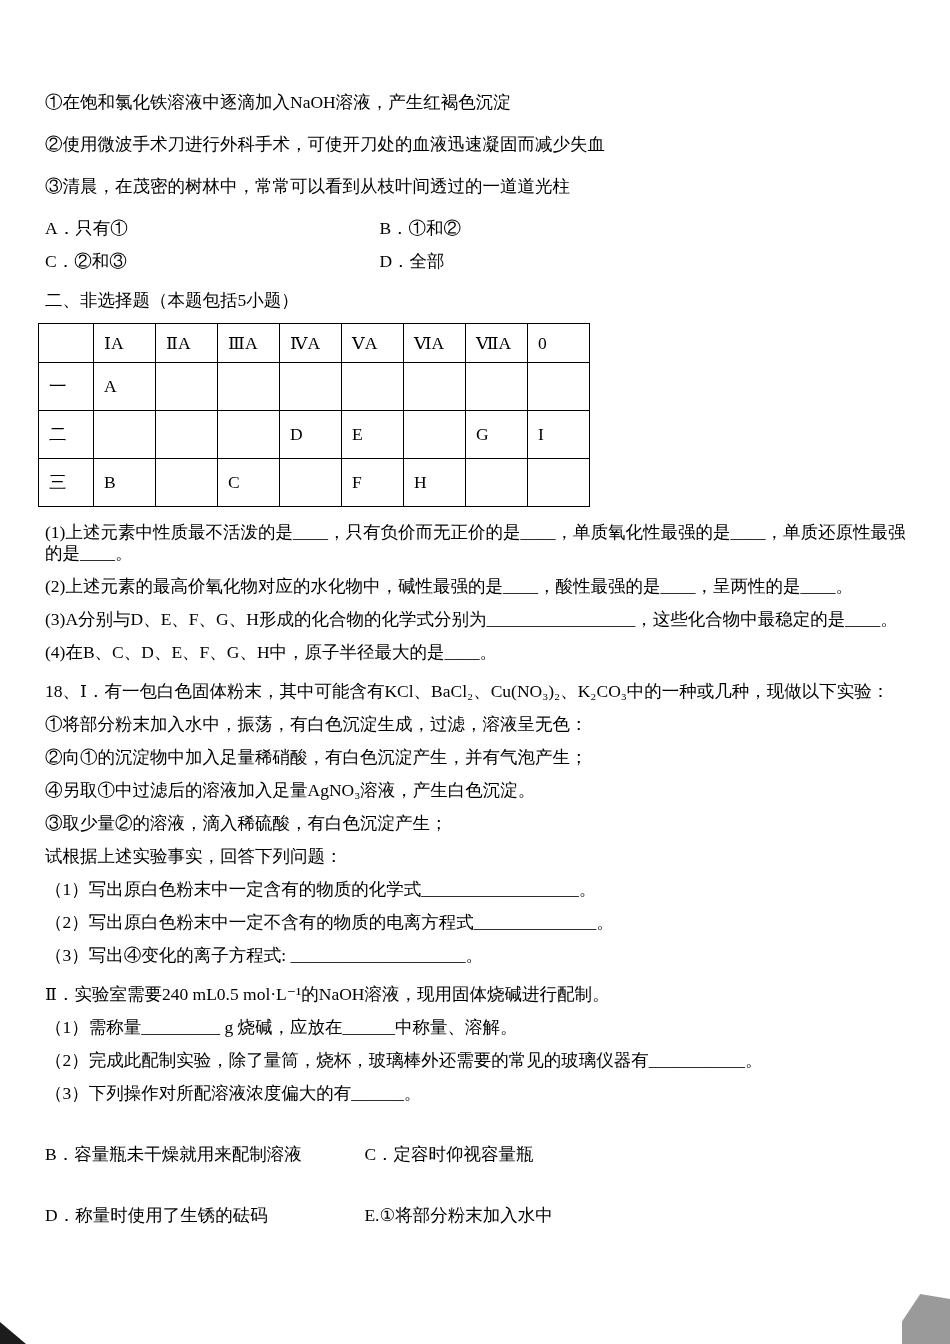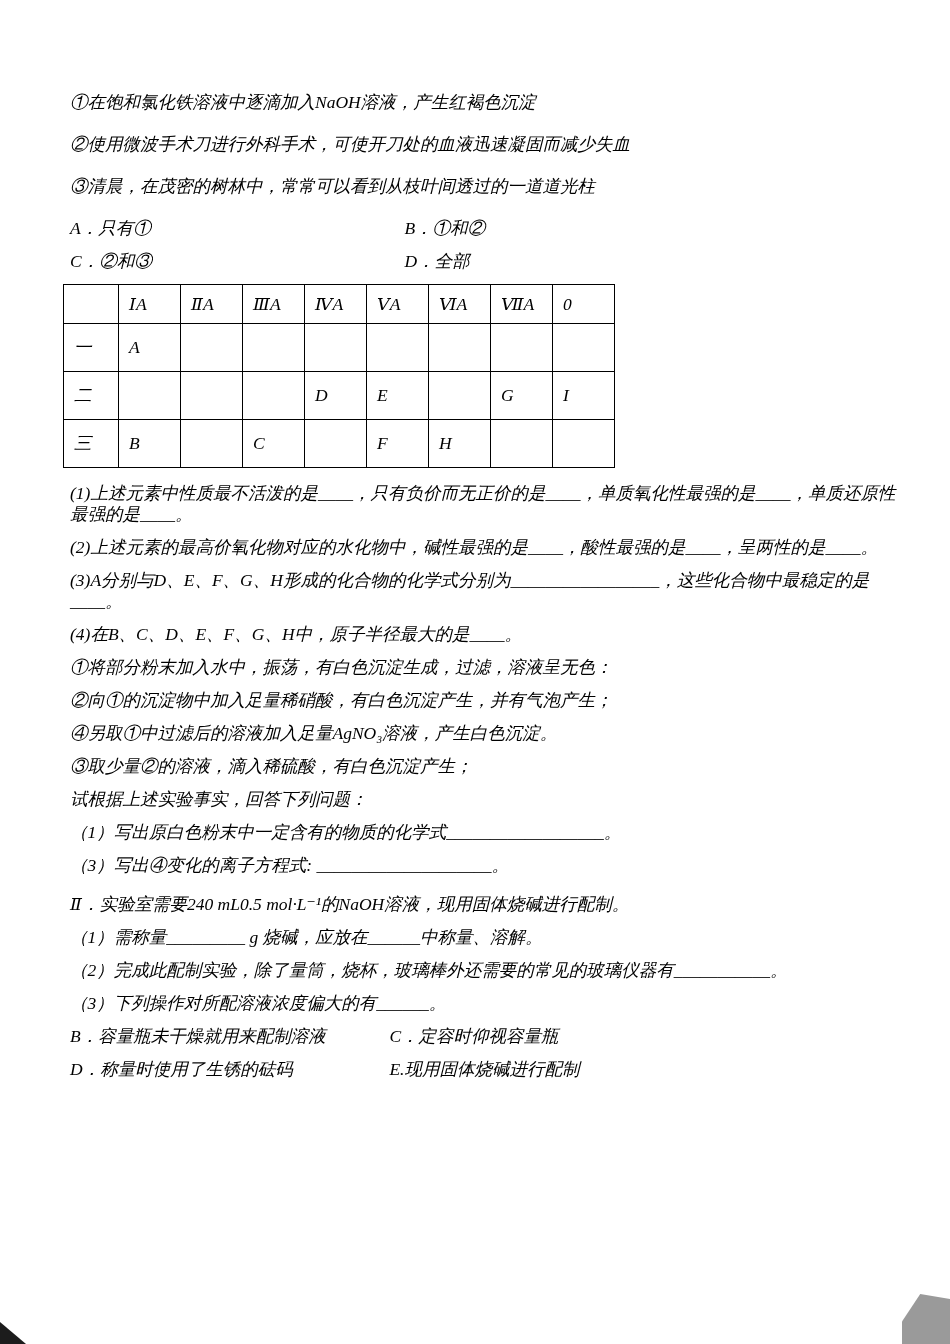--- a/index.html
+++ b/index.html
@@ -9,38 +9,38 @@
   }
   body {
     width: 950px;
     height: 1344px;
     position: relative;
     overflow: hidden;
     color: #000;
     font-family: "Liberation Serif", "DejaVu Serif", serif;
   }
   .page {
-    padding: 92px 42px 0 70px;
+    padding: 92px 42px 0 45px;
     font-size: 17.5px;
     line-height: 1.2;
-    font-style: italic;
   }
   .page p {
     margin: 0 0 12px 0;
     white-space: normal;
   }
   .stmt { margin-bottom: 21px !important; }
   .outdent { margin-left: -7px; }
   .opt-row { margin-bottom: 11px; }
   .opt-row .left {
     display: inline-block;
     width: 330px;
   }
   .opt-row.narrow .left {
     width: 315px;
+    margin-top: 28px;
   }
   
   table.ptable {
     border-collapse: collapse;
     margin: 8px 0 15px -7px;
     table-layout: fixed;
     border-radius: 12px;
   }
   .ptable th, .ptable td {
     border: 1.5px solid #000;
@@ -81,20 +81,21 @@
 
   <p class="opt-row">
     <span class="left">A．只有①</span>
     <span>B．①和②</span>
   </p>
   <p class="opt-row">
     <span class="left">C．②和③</span>
     <span>D．全部</span>
   </p>
 
+  <p class="outdent gap-before">二、非选择题（本题包括5小题）</p>
 
   <table class="ptable">
     <colgroup>
       <col style="width:55px">
       <col style="width:62px">
         <col style="width:62px">
         <col style="width:62px">
         <col style="width:62px">
       <col style="width:62px">
         <col style="width:62px">
@@ -147,38 +148,40 @@
       <td></td>
     </tr>
   </tbody>
     </table>
 
   <p class="wrapline">(1)上述元素中性质最不活泼的是____，只有负价而无正价的是____，单质氧化性最强的是____，单质还原性最强的是____。</p>
   <p class="wrapline">(2)上述元素的最高价氧化物对应的水化物中，碱性最强的是____，酸性最强的是____，呈两性的是____。</p>
   <p class="wrapline">(3)A分别与D、E、F、G、H形成的化合物的化学式分别为_________________，这些化合物中最稳定的是____。</p>
   <p class="wrapline">(4)在B、C、D、E、F、G、H中，原子半径最大的是____。</p>
 
+  <p class="wrapline outdent gap-before">18、Ⅰ．有一包白色固体粉末，其中可能含有KCl、BaCl₂、Cu(NO₃)₂、K₂CO₃中的一种或几种，现做以下实验：</p>
   <p>①将部分粉末加入水中，振荡，有白色沉淀生成，过滤，溶液呈无色：</p>
   <p>②向①的沉淀物中加入足量稀硝酸，有白色沉淀产生，并有气泡产生；</p>
   <p>④另取①中过滤后的溶液加入足量AgNO₃溶液，产生白色沉淀。</p>
   <p>③取少量②的溶液，滴入稀硫酸，有白色沉淀产生；</p>
   <p>试根据上述实验事实，回答下列问题：</p>
   <p>（1）写出原白色粉末中一定含有的物质的化学式__________________。</p>
+  <p>（2）写出原白色粉末中一定不含有的物质的电离方程式______________。</p>
   <p>（3）写出④变化的离子方程式: ____________________。</p>
 
   <p class="gap-before">Ⅱ．实验室需要240 mL0.5 mol·L⁻¹的NaOH溶液，现用固体烧碱进行配制。</p>
   <p>（1）需称量_________ g 烧碱，应放在______中称量、溶解。</p>
   <p>（2）完成此配制实验，除了量筒，烧杯，玻璃棒外还需要的常见的玻璃仪器有___________。</p>
   <p>（3）下列操作对所配溶液浓度偏大的有______。</p>
 
   <p class="opt-row narrow">
     <span class="left">B．容量瓶未干燥就用来配制溶液</span>
     <span>C．定容时仰视容量瓶</span>
   </p>
   <p class="opt-row narrow">
     <span class="left">D．称量时使用了生锈的砝码</span>
-    <span>E.现用固体烧碱进行配制</span>
+    <span>E.①将部分粉末加入水中</span>
   </p>
 
 </div>
 
 <div class="corner-left"></div>
 <div class="corner-right"></div>
 
 </body></html>

